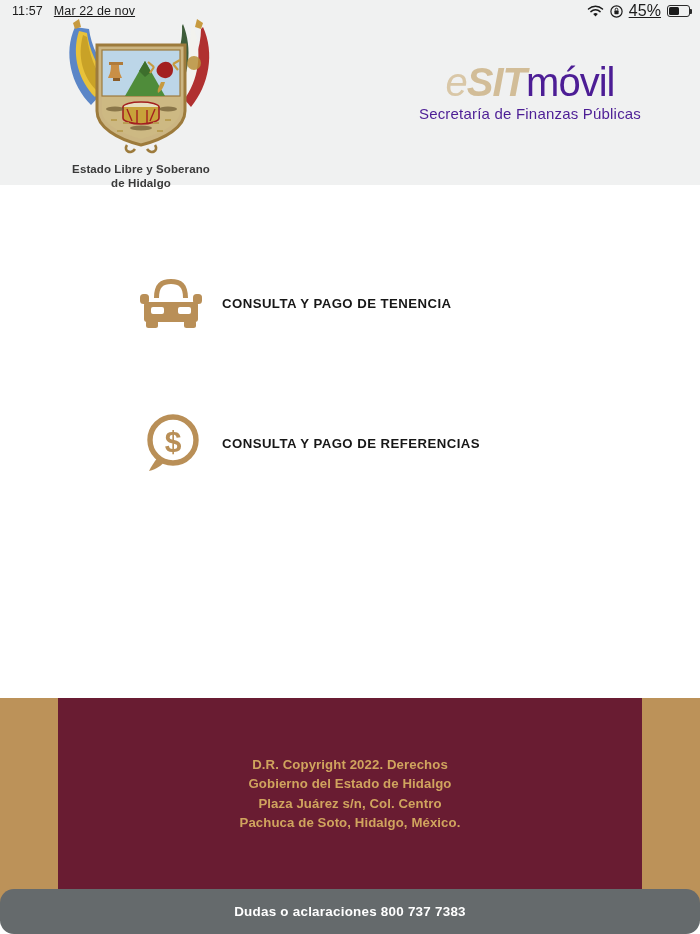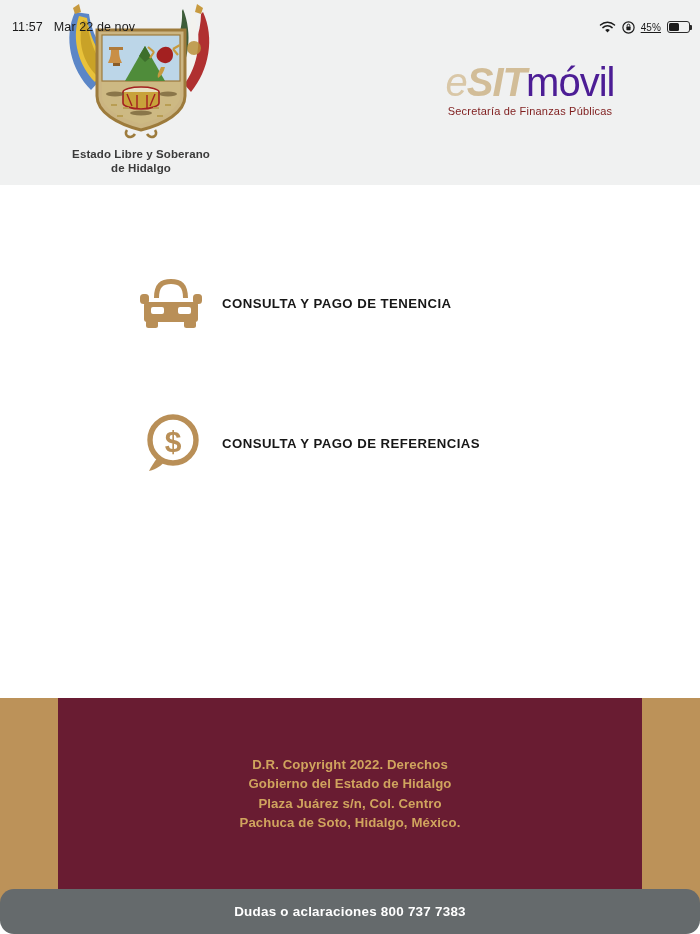--- a/index.html
+++ b/index.html
@@ -13,48 +13,47 @@
   }
 
   
   .statusbar{
     height:22px; width:100%;
     display:flex; align-items:center;
     padding:0 10px 0 12px;
     font-size:12.5px; color:#1b1b1b;
     position:relative; z-index:30;
     background:transparent;
-    margin-top:16px;
   }
   .sb-left{ display:flex; align-items:center; gap:11px; }
   .sb-time{ font-weight:400; letter-spacing:.1px; }
-  .sb-date{ font-weight:400; letter-spacing:.1px; }
+  .sb-date{ font-weight:400; letter-spacing:.1px;text-decoration:underline; }
   .sb-right{ margin-left:auto; display:flex; align-items:center; gap:6px; }
-  .sb-pct{ font-size:10px; letter-spacing:.1px;text-decoration:underline; }
+  .sb-pct{ font-size:16px; letter-spacing:.1px;text-decoration:underline; }
   .battery{
     width:23px; height:11.5px; border:1.3px solid #2b2b2b;
     border-radius:3px; position:relative; display:inline-block;
   }
   .battery::after{
     content:""; position:absolute; right:-3.4px; top:3px;
     width:2px; height:5px; background:#2b2b2b; border-radius:0 1px 1px 0;
   }
   .battery .lvl{
     position:absolute; left:1.2px; top:1.2px; bottom:1.2px;
     width:45%; background:#1b1b1b; border-radius:1.5px;
   }
   .ico-svg{ display:block; }
 
   
   .header{
     position:absolute; top:0; left:0; width:700px; height:185px;
     background:#f0f1f1; z-index:5;
   }
   .crest-wrap{
-    position:absolute; left:52px; top:4px; width:178px; height:178px;
+    position:absolute; left:52px; top:19px; width:178px; height:178px;
     display:flex; flex-direction:column; align-items:center;
   }
   .crest-svg{ width:176px; height:142px; display:block; }
   .crest-caption{
     margin-top:1px; text-align:center; font-size:11.5px; font-weight:bold;
     color:#3a3a3a; line-height:1.25; letter-spacing:.1px;
   }
 
   .brand{
     position:absolute; right:45px; top:62px;
@@ -63,21 +62,21 @@
   .brand-main{
     font-size:40px; line-height:1; color:#d9c7a7; letter-spacing:-1px;
     white-space:nowrap;
   }
   .brand-main .bold-it{
     font-weight:bold; font-style:italic; color:#d2bd98;
   }
   .brand-main .it{ font-style:italic; }
   .brand-main .light{ color:#4c1d95; }
   .brand-sub{
-    margin-top:3px; font-size:11px; color:#7f1d1d; letter-spacing:.2px;
+    margin-top:3px; font-size:15px; color:#4c1d95; letter-spacing:.2px;
     white-space:nowrap;
   }
 
   
   .main{
     position:absolute; top:185px; left:0; width:700px; height:513px;
     background:#ffffff;
     border-radius:9px;
   }
   .menu-item{

